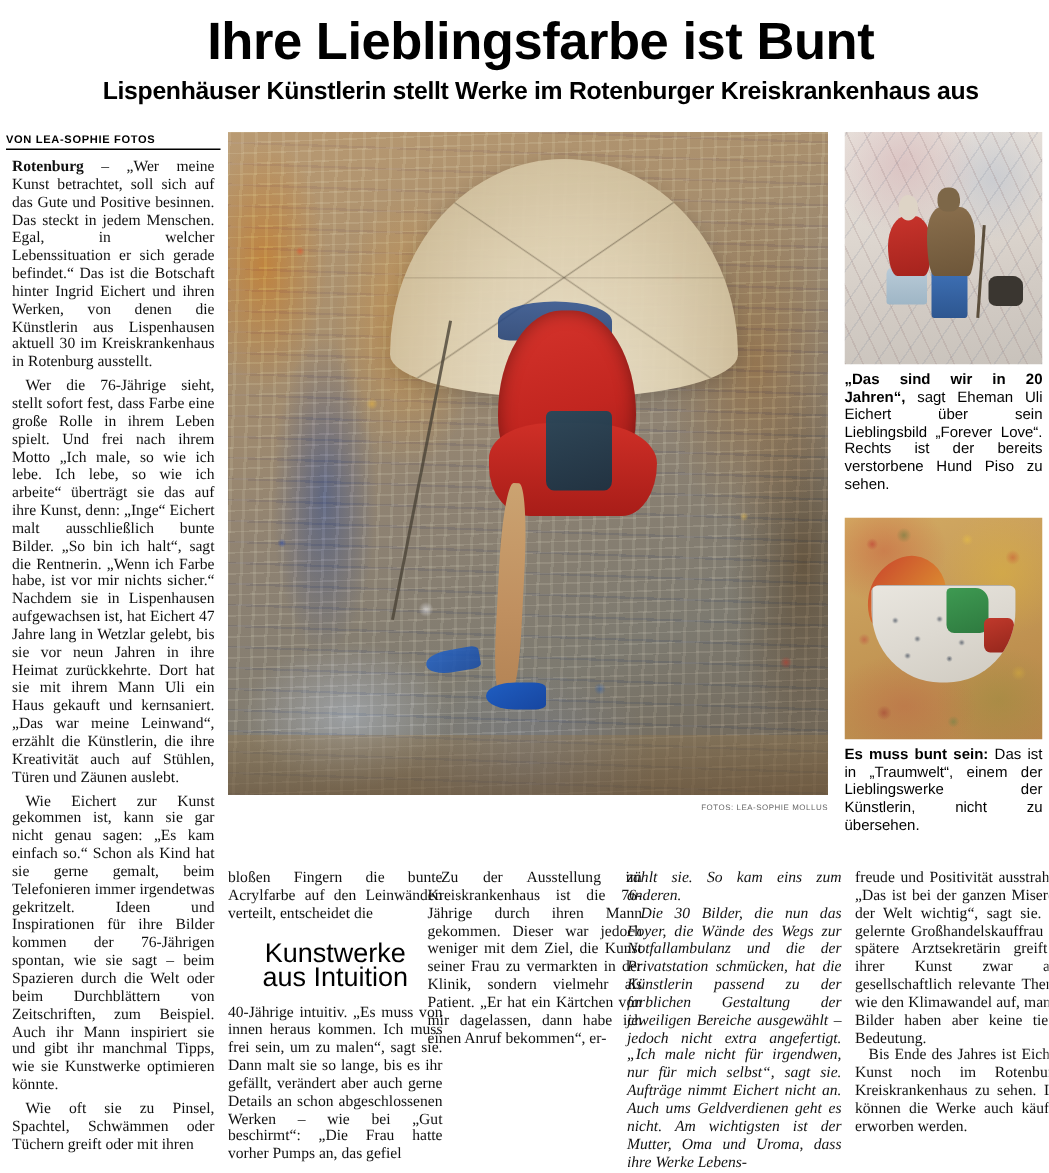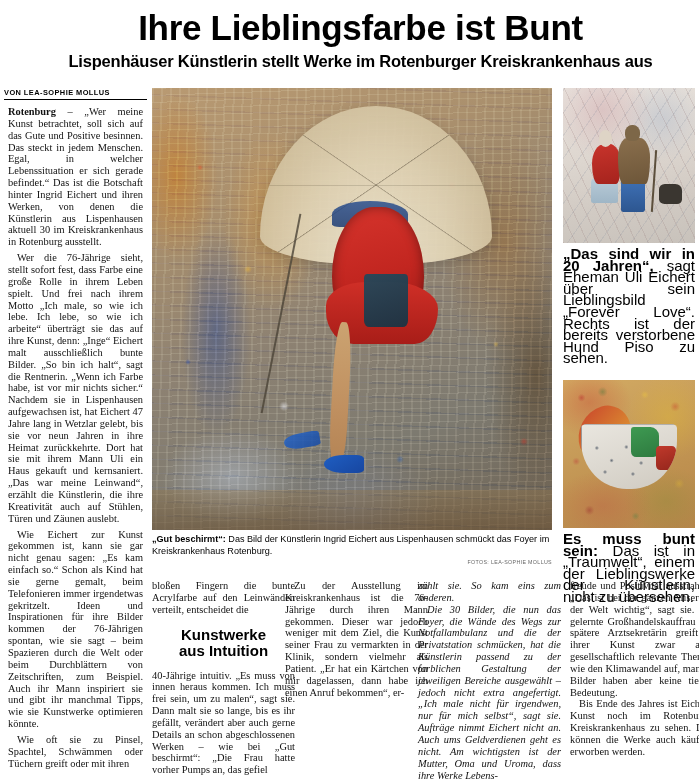--- a/index.html
+++ b/index.html
@@ -270,22 +270,22 @@
   }
   .lcol p { margin: 0; text-indent: 9px; }
   .lcol p.first { text-indent: 0; }
   .lcol-1 { left: 152px; }
   .lcol-2 { left: 285px; }
   .lcol-3 { left: 418px; font-style: italic; }
   .lcol-4 { left: 570px; width: 145px; font-family: Liberation Serif, serif; }
 
   .subhead-inline {
     font-family: "Liberation Sans", sans-serif;
-    font-weight: bold;
-    font-size: 15px;
+    font-weight: normal;
+    font-size: 18px;
     line-height: 16px;
     text-align: center;
     margin: 11px 0 11px 0;
     color: #000;
   }
 
   
   .rail {
     position: absolute;
     left: 563px;
@@ -294,21 +294,21 @@
   }
   .rail-photo {
     width: 132px;
     position: relative;
     overflow: hidden;
   }
   .rail-photo.p1 { height: 155px; }
   .rail-photo.p2 { height: 148px; }
   .rail-caption {
     font-family: "Liberation Sans", sans-serif;
-    font-size: 15px;
+    font-size: 10px;
     line-height: 11.6px;
     color: #000;
     margin-top: 5px;
     text-align: justify;
   }
   .rail-caption b { font-weight: bold; }
 
   
   .couple-bg {
     position: absolute; inset: 0;
@@ -442,21 +442,21 @@
 <body>
 
 <div class="masthead">
   <h1 class="headline">Ihre Lieblingsfarbe ist Bunt</h1>
   <h2 class="subhead">Lispenhäuser Künstlerin stellt Werke im Rotenburger Kreiskrankenhaus aus</h2>
 </div>
 
 <div class="page">
 
   <div class="col-left">
-    <div class="byline">VON LEA-SOPHIE MOLLUS</div>
+    <div class="byline">VON LEA-SOPHIE FOTOS</div>
     <div class="body-text">
       <p class="first">
         <b>Rotenburg</b><span> – „Wer meine Kunst betrachtet, soll sich auf das Gute und Positive besinnen. Das steckt in jedem Menschen. Egal, in welcher Lebenssituation er sich gerade befindet.“ Das ist die Botschaft hinter Ingrid Eichert und ihren Werken, von denen die Künstlerin aus Lispenhausen aktuell 30 im Kreiskrankenhaus in Rotenburg ausstellt.</span>
       </p>
       <p>Wer die 76-Jährige sieht, stellt sofort fest, dass Farbe eine große Rolle in ihrem Leben spielt. Und frei nach ihrem Motto „Ich male, so wie ich lebe. Ich lebe, so wie ich arbeite“ überträgt sie das auf ihre Kunst, denn: „Inge“ Eichert malt ausschließlich bunte Bilder. „So bin ich halt“, sagt die Rentnerin. „Wenn ich Farbe habe, ist vor mir nichts sicher.“ Nachdem sie in Lispenhausen aufgewachsen ist, hat Eichert 47 Jahre lang in Wetzlar gelebt, bis sie vor neun Jahren in ihre Heimat zurückkehrte. Dort hat sie mit ihrem Mann Uli ein Haus gekauft und kernsaniert. „Das war meine Leinwand“, erzählt die Künstlerin, die ihre Kreativität auch auf Stühlen, Türen und Zäunen auslebt.</p>
       <p>Wie Eichert zur Kunst gekommen ist, kann sie gar nicht genau sagen: „Es kam einfach so.“ Schon als Kind hat sie gerne gemalt, beim Telefonieren immer irgendetwas gekritzelt. Ideen und Inspirationen für ihre Bilder kommen der 76-Jährigen spontan, wie sie sagt – beim Spazieren durch die Welt oder beim Durchblättern von Zeitschriften, zum Beispiel. Auch ihr Mann inspiriert sie und gibt ihr manchmal Tipps, wie sie Kunstwerke optimieren könnte.</p>
       <p>Wie oft sie zu Pinsel, Spachtel, Schwämmen oder Tüchern greift oder mit ihren</p>
     </div>
   </div>
 
@@ -475,23 +475,20 @@
       <div class="red-coat2"></div>
       <div class="bag"></div>
       <div class="leg"></div>
       <div class="shoe"></div>
       <div class="shoe2"></div>
       <div class="ground"></div>
     </div>
   </div>
 
   <div class="main-caption">
-    <div class="caption">
-      <b>„Gut beschirmt“:</b><span> Das Bild der Künstlerin Ingrid Eichert aus Lispenhausen schmückt das Foyer im Kreiskrankenhaus Rotenburg.</span>
-    </div>
     <div class="photo-credit">FOTOS: LEA-SOPHIE MOLLUS</div>
   </div>
 
   <div class="rail">
 
     <div class="rail-photo p1">
       <div class="couple-bg"></div>
       <div class="couple-scribble"></div>
       <div class="woman-skirt"></div>
       <div class="woman-coat"></div>

